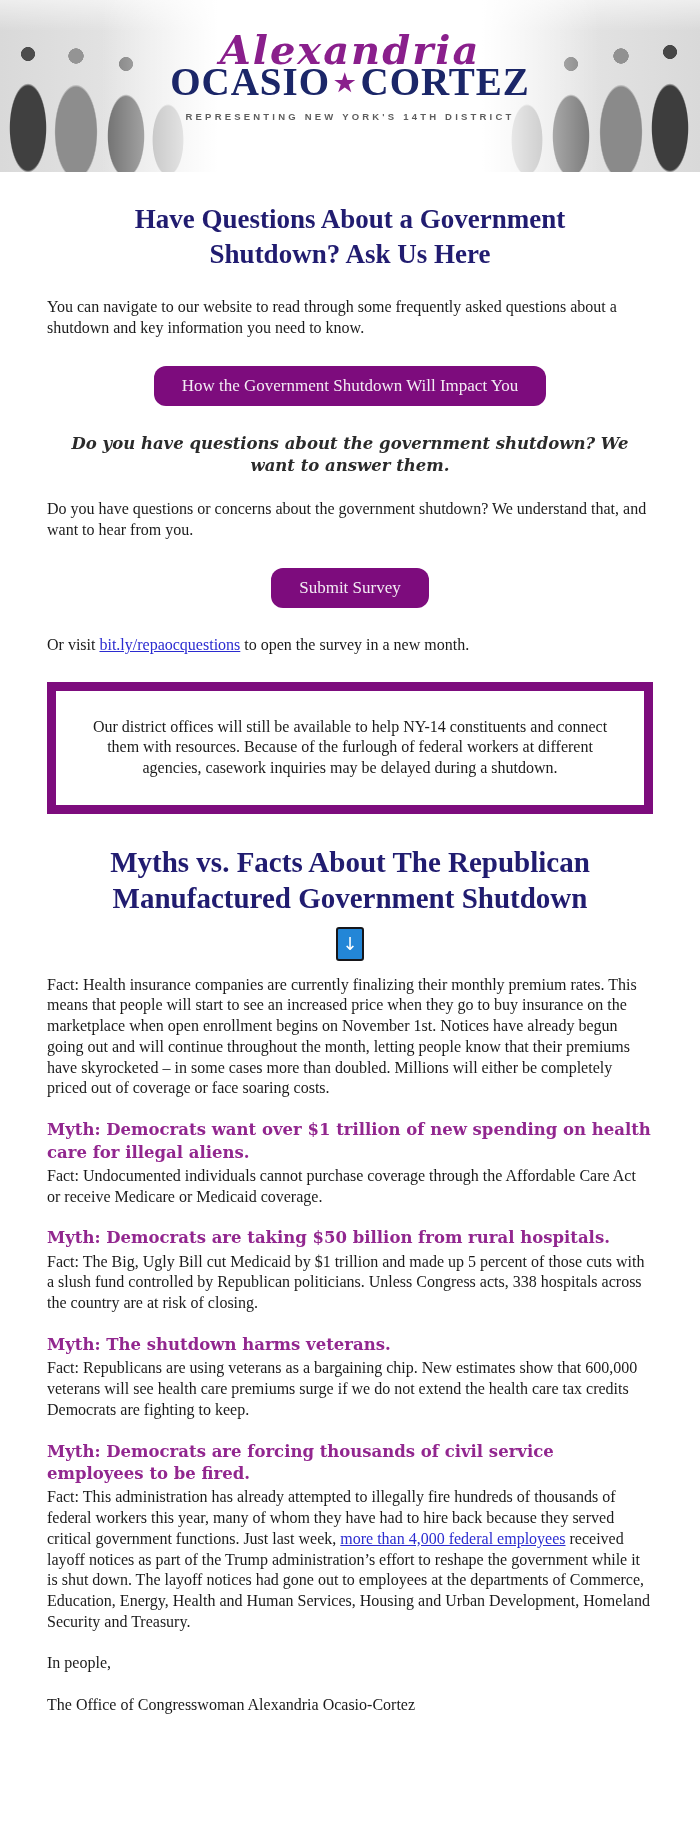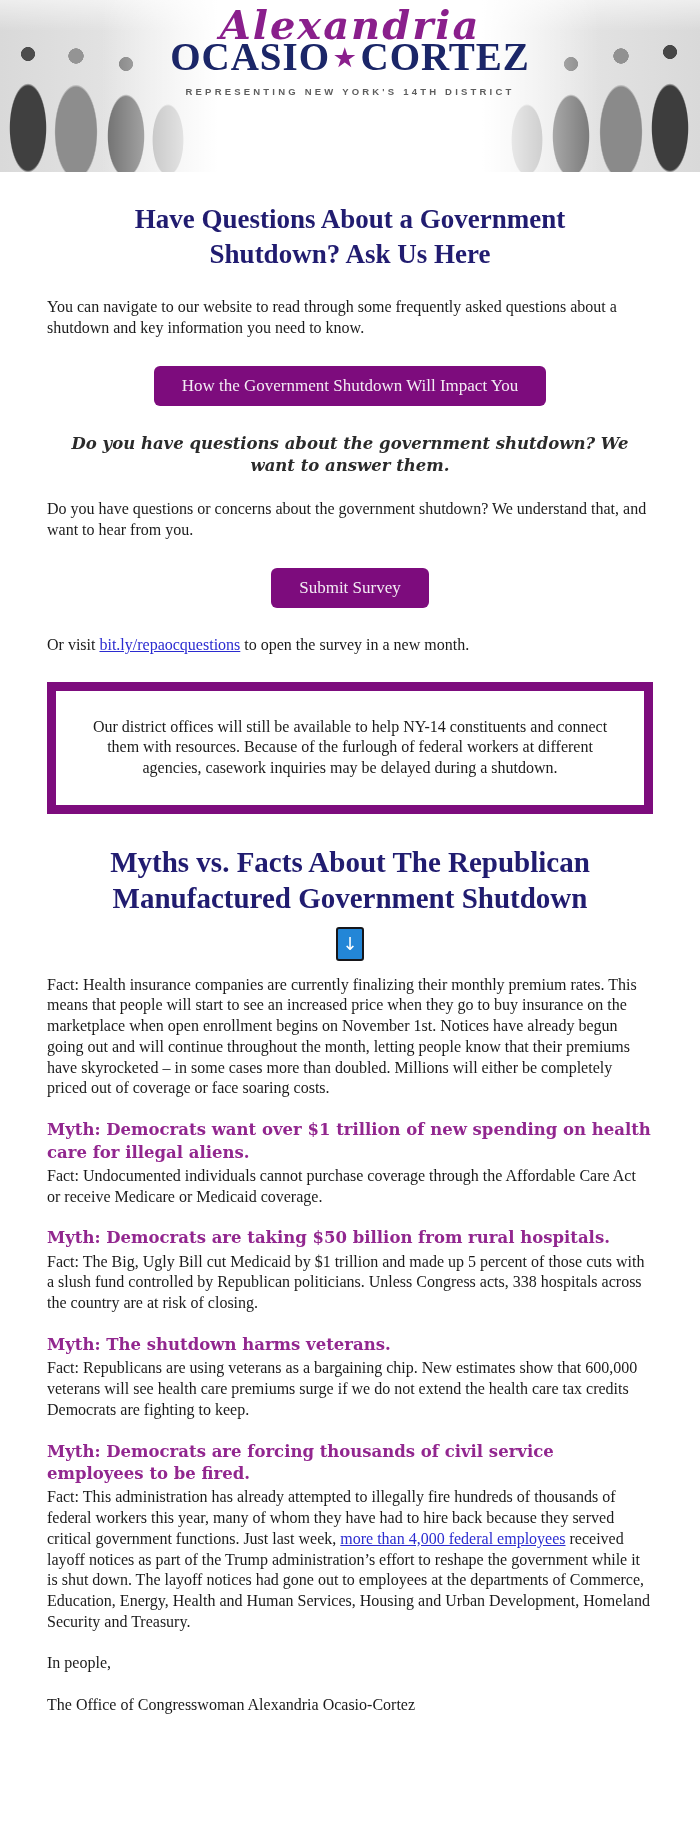--- a/index.html
+++ b/index.html
@@ -30,21 +30,21 @@
     linear-gradient(270deg, rgba(255,255,255,0) 45%, #fff 97%),
     linear-gradient(0deg, rgba(255,255,255,0) 82%, rgba(255,255,255,.55)),
     radial-gradient(ellipse 26px 62px at 195px 128px, #3d3d3d 68%, rgba(0,0,0,0) 72%),
     radial-gradient(circle 10px at 195px 52px, #474747 68%, rgba(0,0,0,0) 72%),
     radial-gradient(ellipse 30px 66px at 146px 132px, #8a8a8a 68%, rgba(0,0,0,0) 72%),
     radial-gradient(circle 11px at 146px 56px, #919191 68%, rgba(0,0,0,0) 72%),
     radial-gradient(ellipse 26px 58px at 96px 136px, #707070 68%, rgba(0,0,0,0) 72%),
     radial-gradient(circle 10px at 96px 64px, #7b7b7b 68%, rgba(0,0,0,0) 72%),
     radial-gradient(ellipse 22px 50px at 52px 140px, #a3a3a3 68%, rgba(0,0,0,0) 72%),
     linear-gradient(270deg,#d9d9d9,#ececec);}
-  .logo{position:absolute;left:50%;top:5px;transform:translateX(-50%);text-align:center;width:420px;}
+  .logo{position:absolute;left:50%;top:30px;transform:translateX(-50%);text-align:center;width:420px;}
   .logo-script{
     font-family:"DejaVu Serif", serif;
     font-style:italic;font-weight:bold;
     font-size:40px;color:#8a1f8c;line-height:1;
     letter-spacing:2px;margin-bottom:-8px;
   }
   .logo-name{
     font-family:"Liberation Serif", serif;font-weight:bold;
     font-size:39px;color:#1b2668;letter-spacing:1px;line-height:1.05;
     white-space:nowrap;
@@ -58,21 +58,21 @@
   .content{padding:0 47px;}
   h1{
     font-size:27px;color:#211c70;text-align:center;
     line-height:1.28;margin:30px auto 26px;max-width:540px;font-weight:bold;
   }
   p.body-text{font-size:16px;line-height:1.3;margin:0 0 21px;}
   .btn{
     display:block;margin:27px auto;width:fit-content;
     background:#7d0c7d;color:#f3ecf4;border:none;cursor:pointer;
     font-family:"Liberation Serif", serif;font-size:17px;
-    padding:10px 28px;border-radius:6px;
+    padding:10px 28px;border-radius:12px;
   }
   .statement{
     font-family:"DejaVu Serif", serif;font-weight:bold;font-style:italic;
     font-size:16.5px;text-align:center;color:#2b2b2b;
     line-height:1.35;margin:26px auto 22px;max-width:560px;
   }
   a.text-link{color:#2b2bd0;text-decoration:underline;}
   .notice-box{
     border:9px solid #7d0c7d;
     margin:26px 0 30px;

